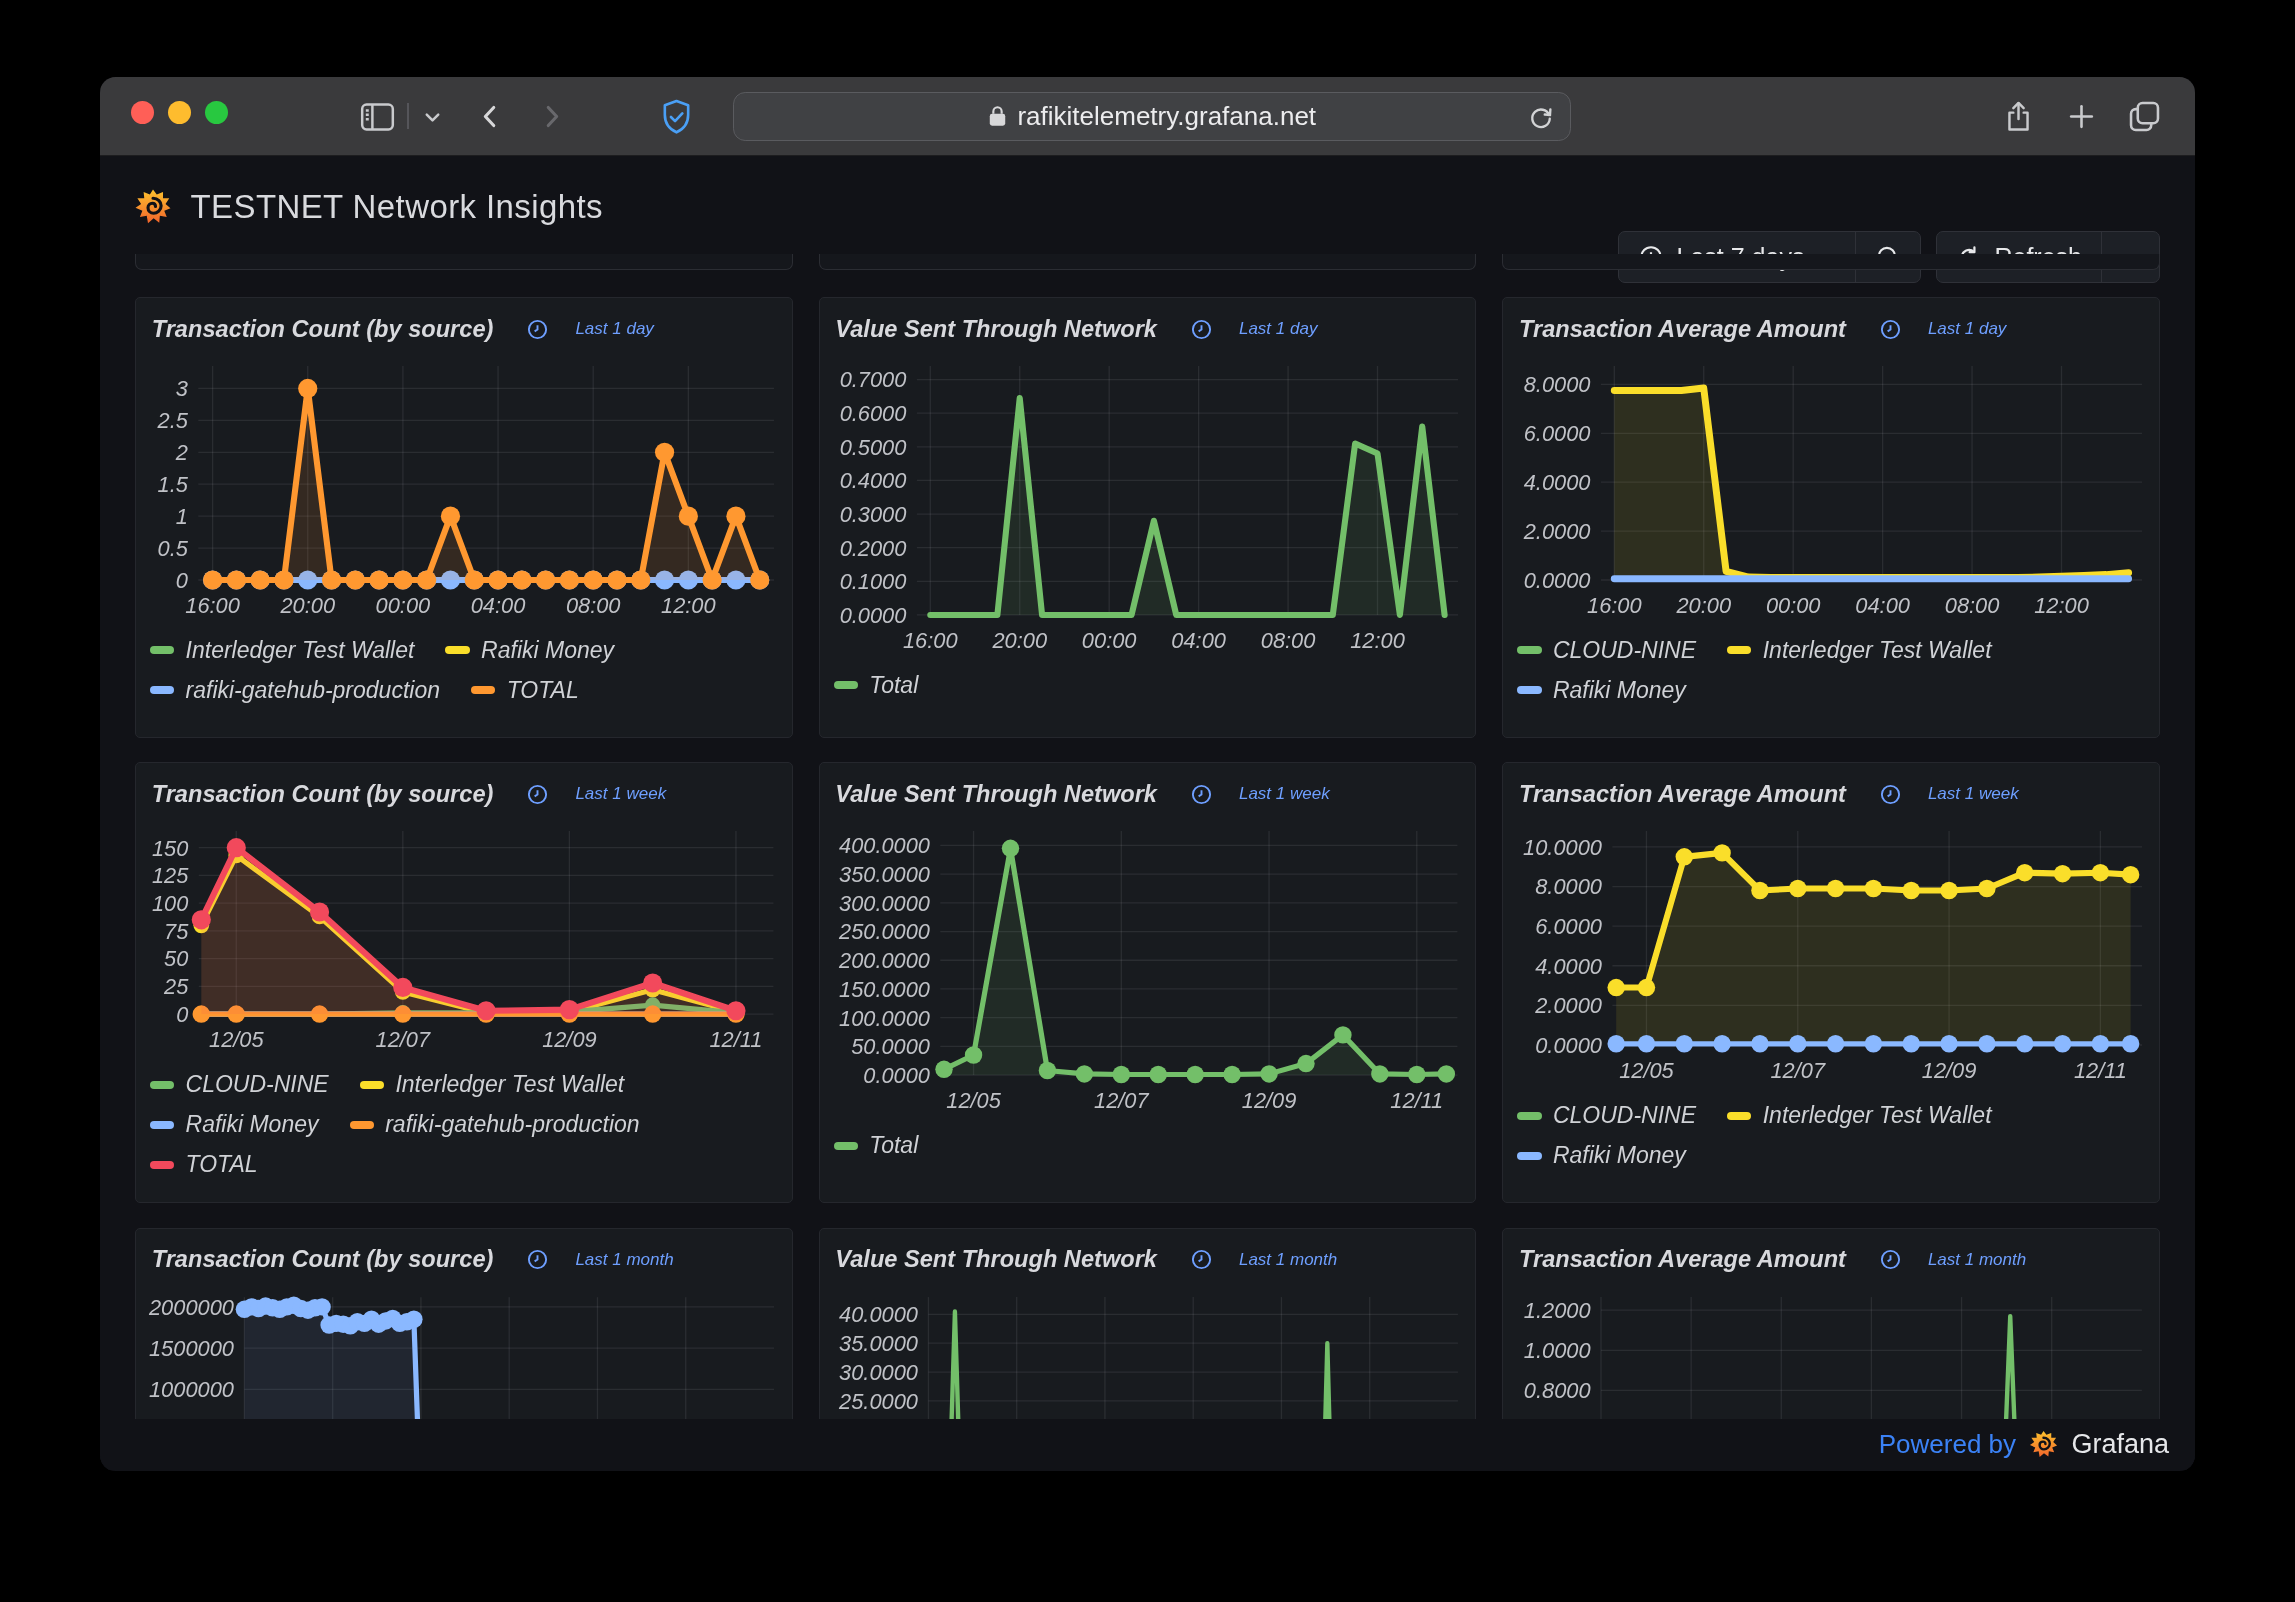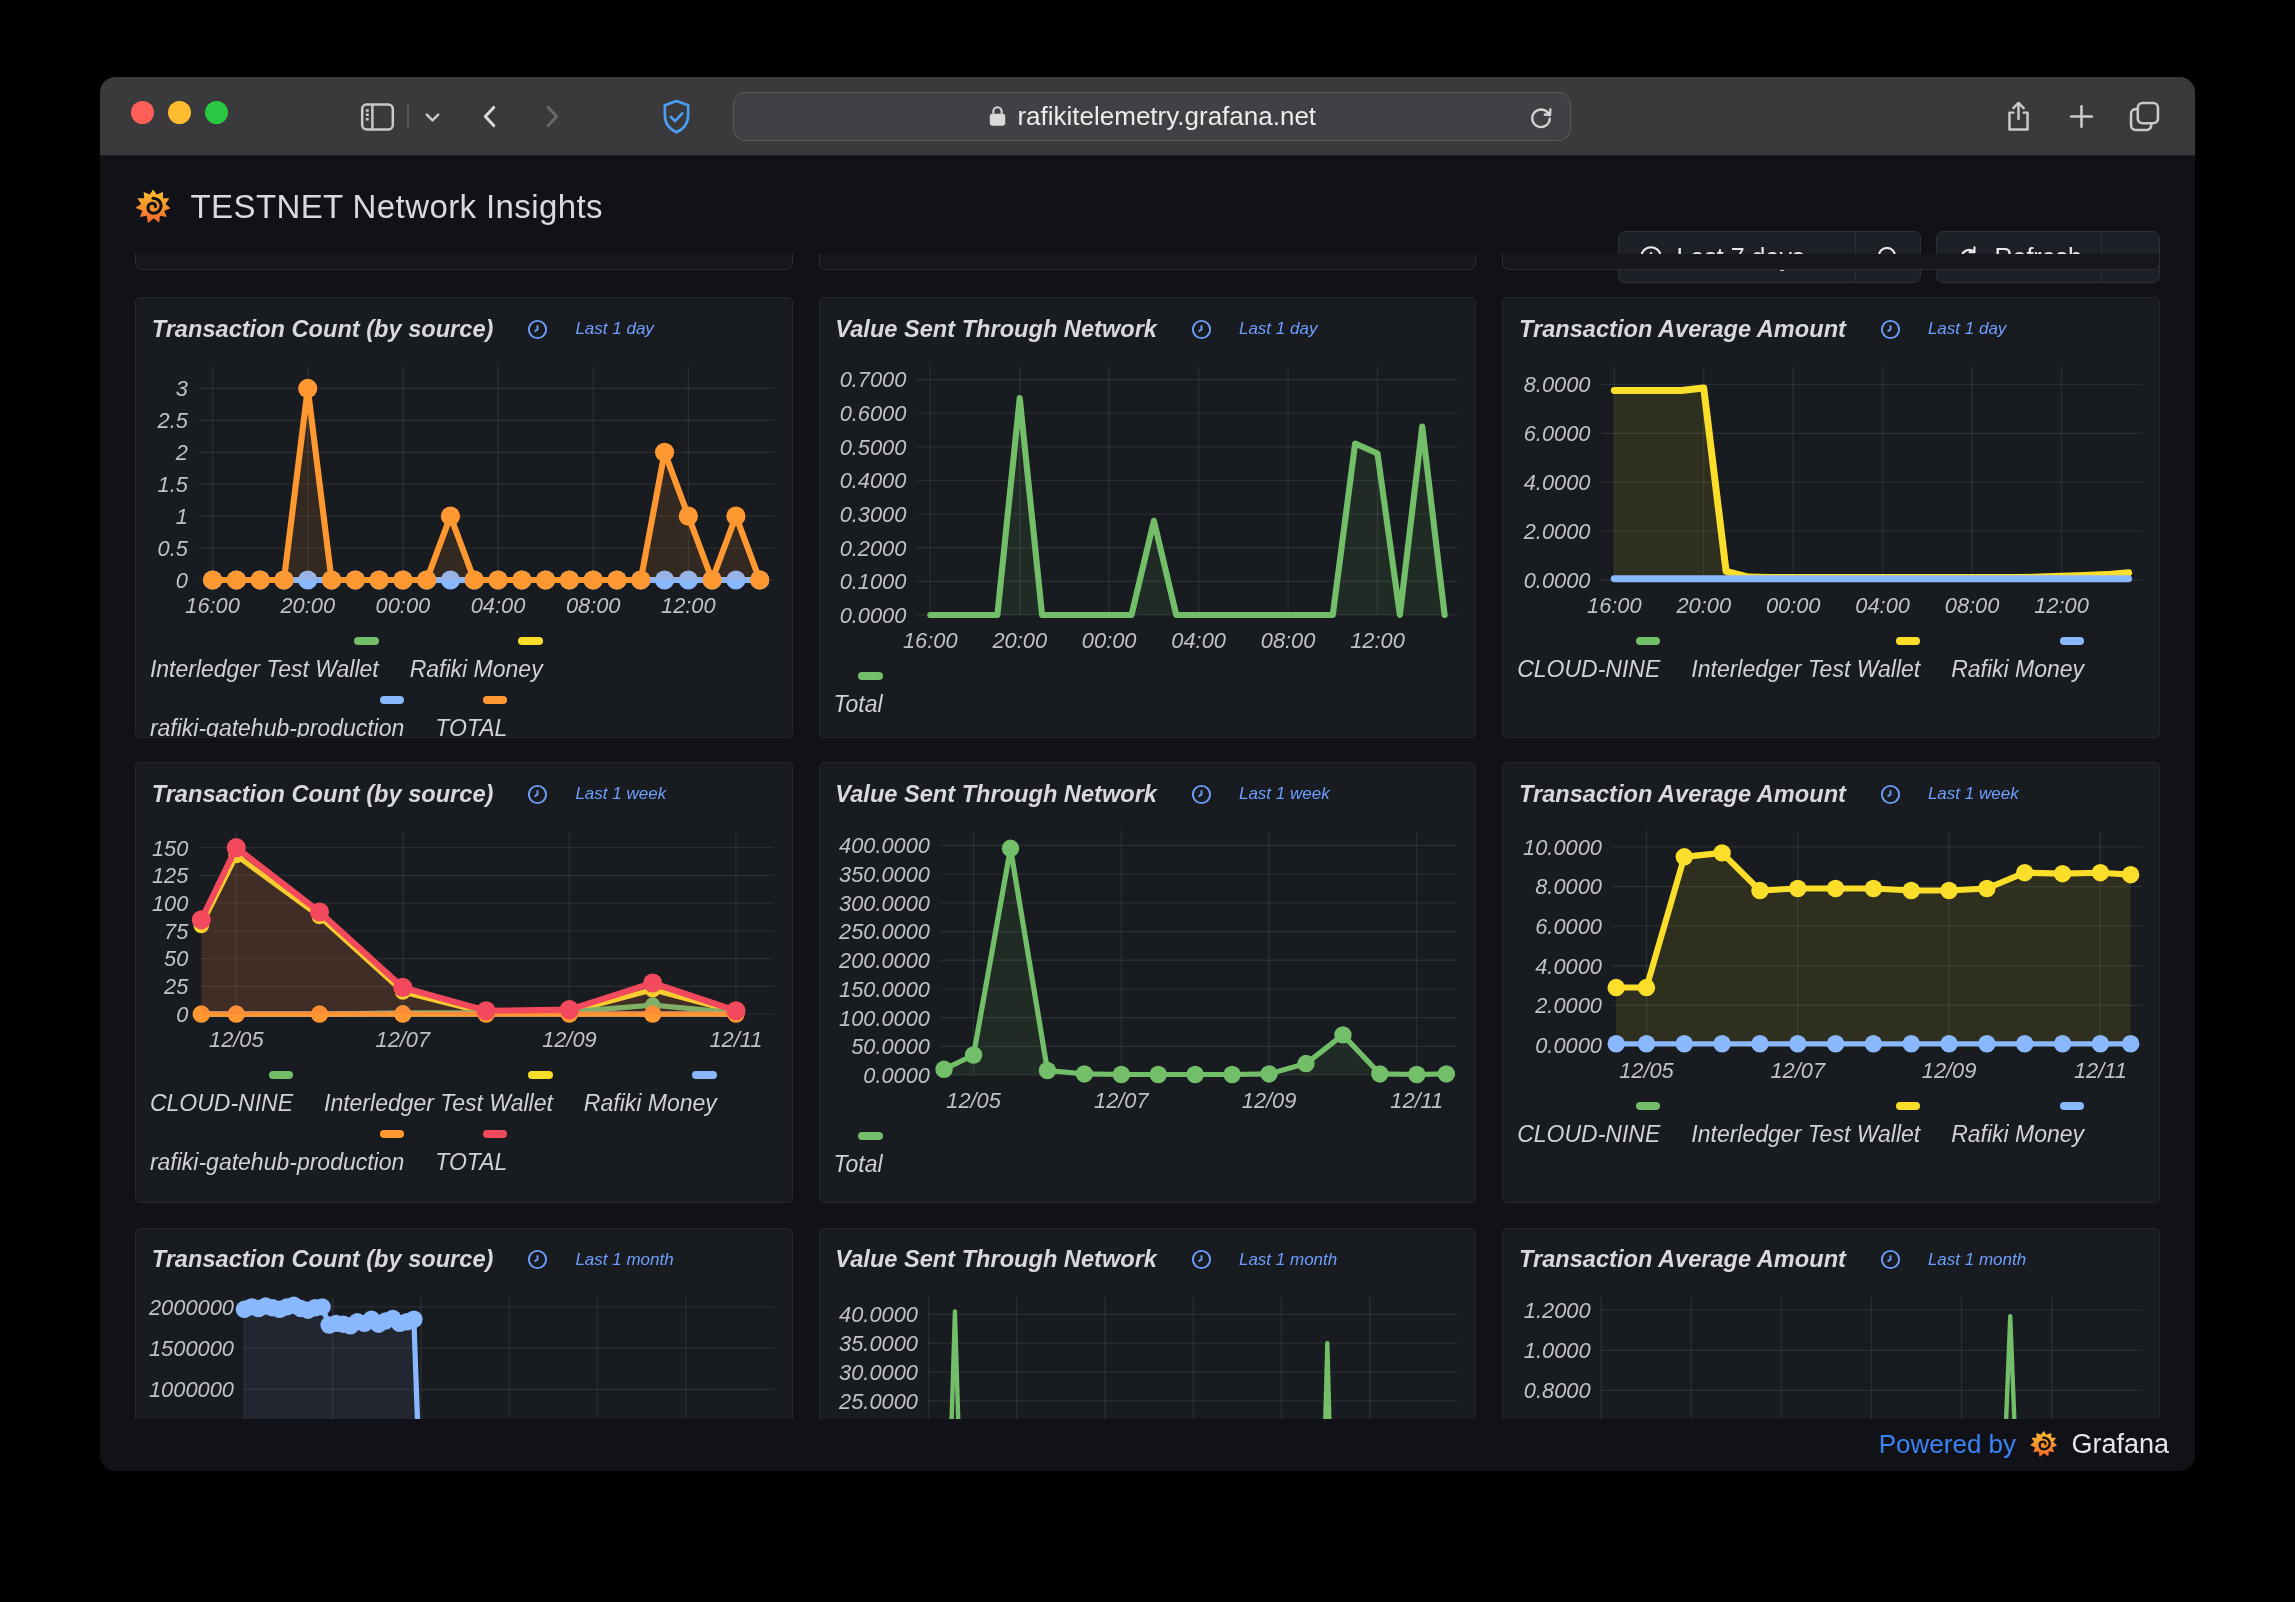--- a/index.html
+++ b/index.html
@@ -51,22 +51,22 @@
   .panel-header { display:flex; align-items:center; gap:33px; padding:7px 3.5px 10.5px; }
   .panel-title { font-size:23.6px; font-weight:600; color:#d8d9dd; white-space:nowrap; }
   .time-link { display:flex; align-items:center; gap:26px; color:#6e9fff; font-size:17px;
                font-weight:500; cursor:pointer; white-space:nowrap; }
   .time-link svg { display:block; }
 
   svg.chart { display:block; }
   svg.chart text { font-family:"Liberation Sans", sans-serif; font-size:25px; fill:#c0c2c7; }
 
   .legend { display:flex; flex-wrap:wrap; column-gap:31px; row-gap:13px; padding:8.7px 1.7px 0; }
-  .legend-item { display:flex; align-items:flex-end; gap:11.3px; font-size:23px; color:#d0d2d6;
-                 line-height:27px; cursor:pointer; white-space:nowrap;flex-direction:column; }
+  .legend-item { display:flex; align-items:center; gap:11.3px; font-size:23px; color:#d0d2d6;
+                 line-height:27px; cursor:pointer; white-space:nowrap; }
   .dash { width:24.4px; height:7.9px; border-radius:4.4px; flex:0 0 auto; }
 
   .footer { position:absolute; left:0; right:0; bottom:0; height:51px; background:#111217;
             display:flex; align-items:center; justify-content:flex-end; gap:12.2px; padding-right:26px; }
   .powered { font-size:26px; color:#3b82f6; }
   .brand { font-size:27px; color:#e6e7ea; font-weight:500; }
 </style>
 </head>
 <body>
 

